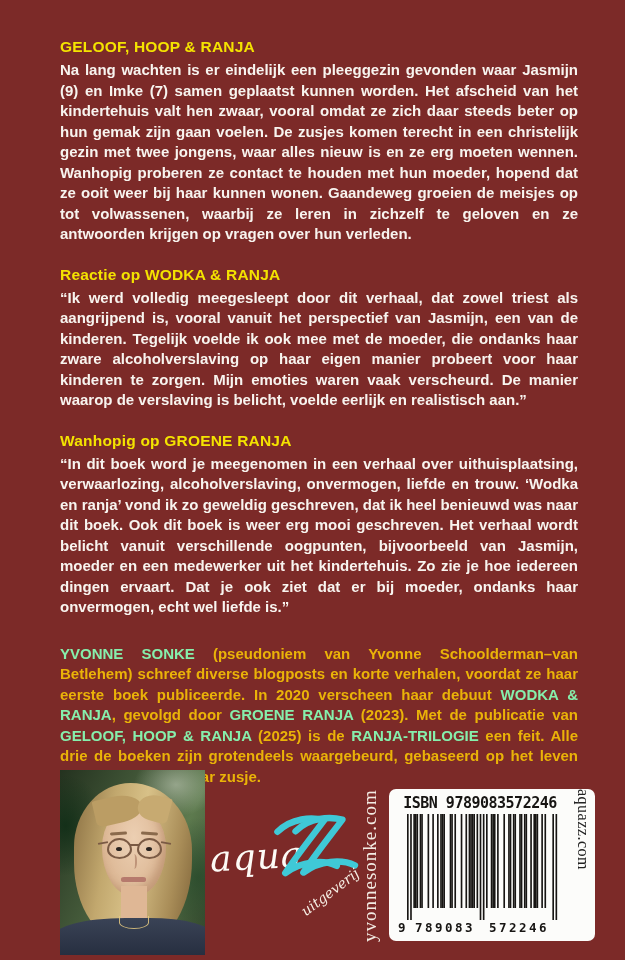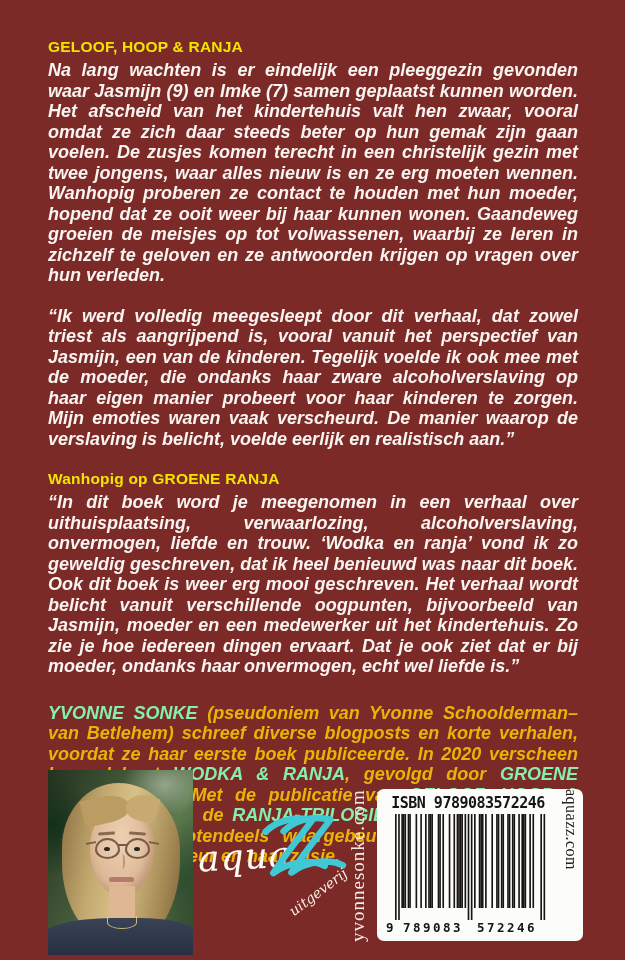--- a/index.html
+++ b/index.html
@@ -2,33 +2,33 @@
 <html><head>
 <meta charset="utf-8">
 <style>
   * { box-sizing: border-box; }
   html,body { margin:0; padding:0; }
   body {
     width:625px; height:960px; position:relative; overflow:hidden;
     background:#7c2a28;
     font-family:"Liberation Sans", sans-serif;
   }
-  .cover { position:absolute; inset:0; }
+  .cover { position:absolute; inset:0;margin-left:12px; }
 
   
   .text-block { padding:37px 47px 0 48px; }
   .section { margin-top:20px; }
   .section:first-child { margin-top:0; }
   h2 {
     margin:0 0 3px 0; font-size:15.5px; line-height:20px;
     font-weight:bold; color:#f4e300; letter-spacing:.2px;
   }
   .body-par {
-    margin:0; color:#f8f4ef; font-size:18px; line-height:20.5px;
-    font-weight:bold; text-align:justify;font-style:italic;
+    margin:0; color:#f8f4ef; font-size:15px; line-height:20.5px;
+    font-weight:bold; text-align:justify;
   }
   .bio { margin-top:26px; }
   .seg-yellow { color:#86efac; }
   .seg-white { color:#eab308; }
 
   
   .photo {
     position:absolute; left:48px; top:770px; width:145px; height:185px;
     overflow:hidden;
     background:
@@ -116,20 +116,21 @@
 <body>
 
 <div class="cover">
 
   <div class="text-block">
     <div class="section">
       <h2>GELOOF, HOOP &amp; RANJA</h2>
       <p class="body-par">Na lang wachten is er eindelijk een pleeggezin gevonden waar Jasmijn (9) en Imke (7) samen geplaatst kunnen worden. Het afscheid van het kindertehuis valt hen zwaar, vooral omdat ze zich daar steeds beter op hun gemak zijn gaan voelen. De zusjes komen terecht in een christelijk gezin met twee jongens, waar alles nieuw is en ze erg moeten wennen. Wanhopig proberen ze contact te houden met hun moeder, hopend dat ze ooit weer bij haar kunnen wonen. Gaandeweg groeien de meisjes op tot volwassenen, waarbij ze leren in zichzelf te geloven en ze antwoorden krijgen op vragen over hun verleden.</p>
     </div>
     <div class="section">
+      <h2>Reactie op WODKA &amp; RANJA</h2>
       <p class="body-par">“Ik werd volledig meegesleept door dit verhaal, dat zowel triest als aangrijpend is, vooral vanuit het perspectief van Jasmijn, een van de kinderen. Tegelijk voelde ik ook mee met de moeder, die ondanks haar zware alcoholverslaving op haar eigen manier probeert voor haar kinderen te zorgen. Mijn emoties waren vaak verscheurd. De manier waarop de verslaving is belicht, voelde eerlijk en realistisch aan.”</p>
     </div>
     <div class="section">
       <h2>Wanhopig op GROENE RANJA</h2>
       <p class="body-par">“In dit boek word je meegenomen in een verhaal over uithuisplaatsing, verwaarlozing, alcoholverslaving, onvermogen, liefde en trouw. ‘Wodka en ranja’ vond ik zo geweldig geschreven, dat ik heel benieuwd was naar dit boek. Ook dit boek is weer erg mooi geschreven. Het verhaal wordt belicht vanuit verschillende oogpunten, bijvoorbeeld van Jasmijn, moeder en een medewerker uit het kindertehuis. Zo zie je hoe iedereen dingen ervaart. Dat je ook ziet dat er bij moeder, ondanks haar onvermogen, echt wel liefde is.”</p>
     </div>
     <p class="body-par bio"><span class="seg-yellow">YVONNE SONKE</span><span class="seg-white"> (pseudoniem van Yvonne Schoolderman–van Betlehem) schreef diverse blogposts en korte verhalen, voordat ze haar eerste boek publiceerde. In 2020 verscheen haar debuut </span><span class="seg-yellow">WODKA &amp; RANJA</span><span class="seg-white">, gevolgd door </span><span class="seg-yellow">GROENE RANJA</span><span class="seg-white"> (2023). Met de publicatie van </span><span class="seg-yellow">GELOOF, HOOP &amp; RANJA</span><span class="seg-white"> (2025) is de </span><span class="seg-yellow">RANJA-TRILOGIE</span><span class="seg-white"> een feit. Alle drie de boeken zijn grotendeels waargebeurd, gebaseerd op het leven van de auteur en haar zusje.</span></p>
   </div>
 
   <div class="photo">

